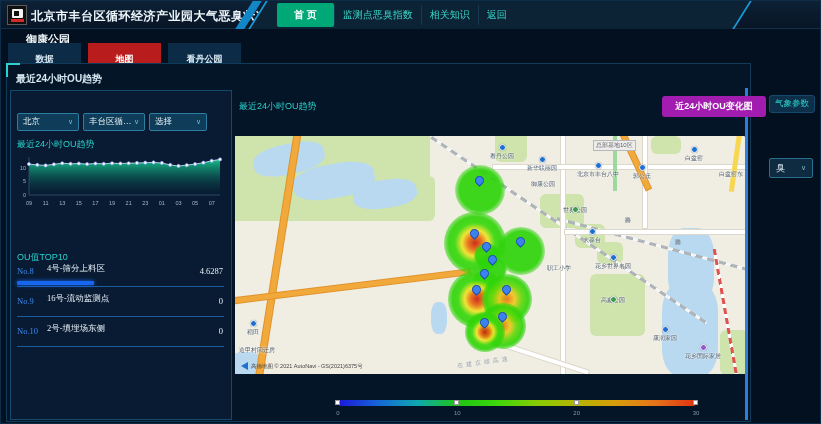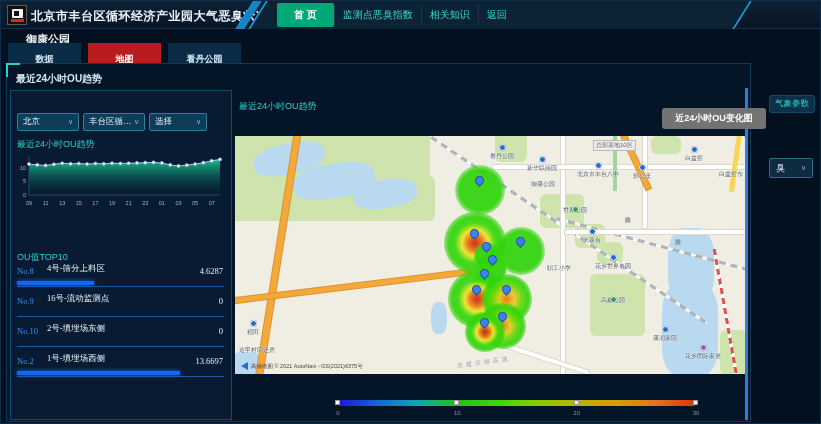--- a/index.html
+++ b/index.html
@@ -64,21 +64,21 @@
   #ou-list { position:absolute; left:6px; top:172px; width:208px; }
   .ou-row { position:relative; height:30px; cursor:pointer;font-family:Liberation Serif, serif; }
   .ou-rank { position:absolute; left:0; top:3px; font-size:8.5px; color:#3d8bf2; }
   .ou-name { position:absolute; left:30px; top:0; font-size:8.5px; color:#e8f0f8; }
   .ou-value { position:absolute; right:2px; top:3px; font-size:8.5px; color:#e8f0f8; }
   .ou-bar { position:absolute; left:0; right:1px; top:18px; height:6px; border-bottom:1px solid #1d5c9c; }
   .ou-fill { height:4px; background:#1766f0; box-shadow:0 0 4px #1766f0; border-radius:1px; }
 
   
   #map-subtitle { position:absolute; left:232px; top:36px; font-size:9px; color:#2bd1cc; }
-  #btn-change { position:absolute; left:655px; top:44px; width:104px; height:21px; background:#737373;
+  #btn-change { position:absolute; left:655px; top:32px; width:104px; height:21px; background:#a21caf;
                 color:#fff; font-size:9px; font-weight:bold; border:none; border-radius:3px;
                 cursor:pointer; font-family:inherit; }
   #btn-weather { position:absolute; left:762px; top:31px; width:46px; height:18px; background:#0d2f4a;
                 color:#2bd1cc; font-size:8.5px; border:1px solid #14496e; border-radius:3px;
                 cursor:pointer; font-family:inherit; }
   #unit-dd { position:absolute; left:762px; top:94px; width:44px; height:20px; background:#0e2b42;
              border:1px solid #2a6f8f; border-radius:2px; display:flex; align-items:center;
              justify-content:space-between; padding:0 6px; cursor:pointer; }
   #unit-dd .val { color:#dfeef5; font-size:9px; }
   #unit-dd .chev { color:#7fb8c8; font-size:7px; }
@@ -240,28 +240,20 @@
             </div>
           </div>
           <div class="ou-row">
             <span class="ou-rank">No.10</span>
             <span class="ou-name">2号-填埋场东侧</span>
             <span class="ou-value">0</span>
             <div class="ou-bar">
               <div class="ou-fill" style="width: 0%;"></div>
             </div>
           </div>
-          <div class="ou-row">
-            <span class="ou-rank">No.2</span>
-            <span class="ou-name">1号-填埋场西侧</span>
-            <span class="ou-value">13.6697</span>
-            <div class="ou-bar">
-              <div class="ou-fill" style="width: 78.6266%;"></div>
-            </div>
-          </div>
         </div>
     </div>
 
     <div id="map-subtitle">最近24小时OU趋势</div>
     <button id="btn-change">近24小时OU变化图</button>
     <button id="btn-weather">气象参数</button>
     <div id="unit-dd">
       <span class="val">臭</span>
       <span class="chev">∨</span>
     </div>

